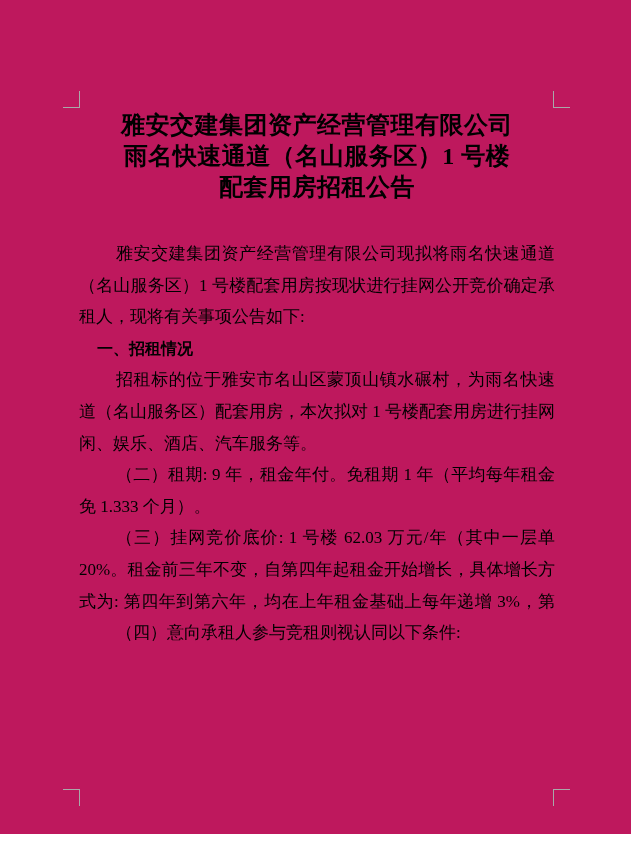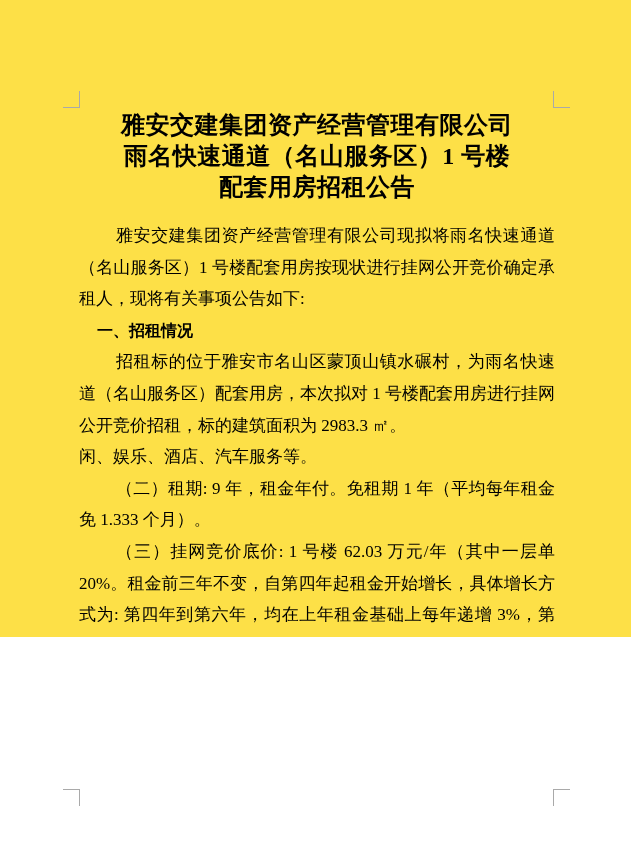--- a/index.html
+++ b/index.html
@@ -11,22 +11,22 @@
     height: 863px;
     background: #ffffff;
     position: relative;
     overflow: hidden;
     font-family: "Liberation Serif", "DejaVu Serif", serif;
     color: #000000;
   }
   .page {
     position: absolute;
     left: 0; top: 0;
-    width: 631px; height: 637px;
-    background: #fde047;
+    width: 631px; height: 834px;
+    background: #be185d;
   }
   
   .crop {
     position: absolute;
     width: 16px;
     height: 16px;
   }
   .crop.tl { left: 63px;  top: 91px;  border-right: 1px solid #a9a9a9; border-bottom: 1px solid #a9a9a9; }
   .crop.tr { left: 553px; top: 91px;  border-left: 1px solid #a9a9a9;  border-bottom: 1px solid #a9a9a9; }
   .crop.bl { left: 63px;  top: 789px; border-right: 1px solid #a9a9a9; border-top: 1px solid #a9a9a9; }
@@ -40,21 +40,21 @@
   }
   .title {
     margin-top: 110px;
     text-align: center;
     font-weight: bold;
     font-size: 24px;
     line-height: 31px;
     letter-spacing: 0.5px;
   }
   .doc-body {
-    margin-top: 17px;
+    margin-top: 35px;
     font-size: 17px;
     line-height: 31.6px;
   }
   .para { margin: 0; }
   .line {
     height: 31.6px;
     overflow: hidden;
     text-align: justify;
     text-align-last: justify;
   }
@@ -88,29 +88,31 @@
           <div class="line first">雅安交建集团资产经营管理有限公司现拟将雨名快速通道</div>
           <div class="line">（名山服务区）1 号楼配套用房按现状进行挂网公开竞价确定承</div>
           <div class="line last">租人，现将有关事项公告如下:</div>
         </div>
         <div class="para heading">
           <div class="line first last">一、招租情况</div>
         </div>
         <div class="para para">
           <div class="line first">招租标的位于雅安市名山区蒙顶山镇水碾村，为雨名快速通</div>
           <div class="line">道（名山服务区）配套用房，本次拟对 1 号楼配套用房进行挂网</div>
-          <div class="line last">公开竞价招租，标的建筑面积为 2983.3 ㎡。</div>
         </div>
         <div class="para para">
           <div class="line last">闲、娱乐、酒店、汽车服务等。</div>
         </div>
         <div class="para para">
           <div class="line first">（二）租期: 9 年，租金年付。免租期 1 年（平均每年租金</div>
           <div class="line last">免 1.333 个月）。</div>
         </div>
         <div class="para para">
           <div class="line first">（三）挂网竞价底价: 1 号楼 62.03 万元/年（其中一层单</div>
           <div class="line">20%。租金前三年不变，自第四年起租金开始增长，具体增长方</div>
           <div class="line">式为: 第四年到第六年，均在上年租金基础上每年递增 3%，第</div>
         </div>
+        <div class="para para">
+          <div class="line first last">（四）意向承租人参与竞租则视认同以下条件:</div>
+        </div>
       </div>
   </div>
 </div>
 
 </body></html>

